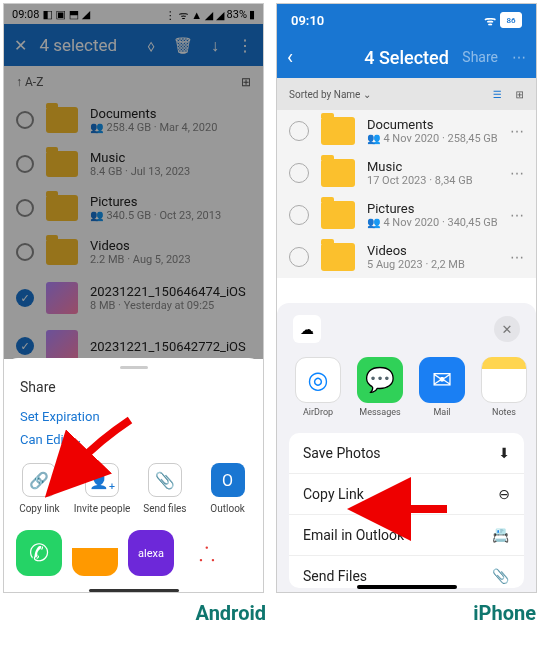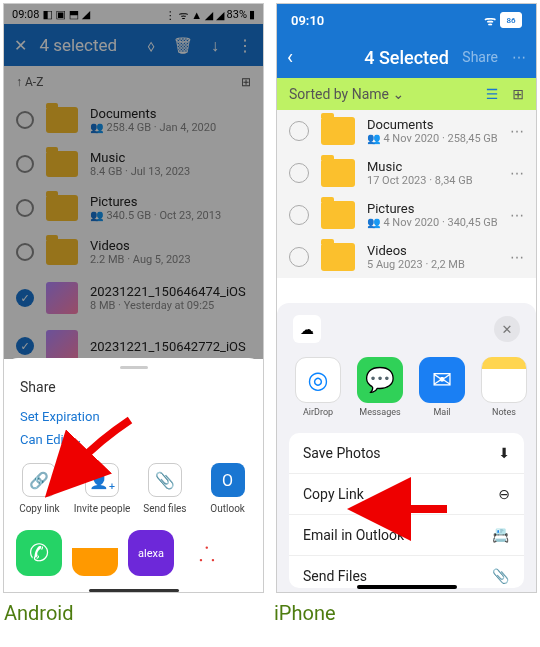--- a/index.html
+++ b/index.html
@@ -1,20 +1,20 @@
 <!DOCTYPE html>
 <html><head>
 <meta charset="utf-8">
 <style>
 *{margin:0;padding:0;box-sizing:border-box;font-family:-apple-system,Roboto,sans-serif}
 body{width:540px;height:647px;background:#fff;position:relative}
 .container{display:flex;gap:12px;padding:3px}
 .phone{width:262px;height:590px;background:#fff;position:relative;overflow:hidden;border:1px solid #ccc}
 .labels{display:flex;justify-content:space-around;margin-top:5px}
-.label{color:#4d7c0f;font-size:20px;font-weight:400;width:262px;text-align:left}
+.label{color:#0f766e;font-size:20px;font-weight:700;width:262px;text-align:right}
 
 
 .a-status{height:20px;background:#fff;display:flex;justify-content:space-between;align-items:center;padding:0 8px;font-size:11px}
 .a-status .left{display:flex;gap:3px;align-items:center}
 .a-status .right{display:flex;gap:2px;align-items:center}
 .a-topbar{height:42px;background:#1976d2;display:flex;align-items:center;padding:0 10px;color:#fff}
 .a-topbar .title{flex:1;font-size:17px;margin-left:12px}
 .a-topbar .icons{display:flex;gap:18px}
 .a-sortbar{height:32px;display:flex;align-items:center;padding:0 12px;justify-content:space-between;font-size:12px;color:#555}
 .a-files{background:#fff}
@@ -40,21 +40,21 @@
 .a-navbar{position:absolute;bottom:0;left:0;right:0;height:3px;background:#333;width:90px;margin:0 auto;border-radius:2px}
 
 
 .i-status{height:26px;background:#1976d2;display:flex;justify-content:space-between;align-items:center;padding:16px 14px;color:#fff;font-size:13px;font-weight:600}
 .i-status .right{display:flex;gap:4px;align-items:center}
 .i-bat{border:1.5px solid #fff;border-radius:3px;width:22px;height:16px;font-size:8px;display:flex;align-items:center;justify-content:center;background:#fff;color:#1976d2}
 .i-topbar{height:42px;background:#1976d2;display:flex;align-items:center;justify-content:center;color:#fff;position:relative}
 .i-topbar .title{font-size:18px;font-weight:500}
 .i-topbar .back{position:absolute;left:10px;font-size:20px}
 .i-topbar .acts{position:absolute;right:10px;display:flex;gap:14px;font-size:14px;opacity:0.5}
-.i-sortbar{height:32px;display:flex;align-items:center;padding:0 12px;justify-content:space-between;font-size:14px;color:#555;background:#bef264}
+.i-sortbar{height:32px;display:flex;align-items:center;padding:0 12px;justify-content:space-between;font-size:10px;color:#555;background:#e5e5e5}
 .i-sortbar .views{display:flex;gap:14px}
 .i-files{background:#f4f4f4}
 .i-file{display:flex;align-items:center;padding:7px 12px;gap:12px}
 .i-radio{width:20px;height:20px;border:1.5px solid #aaa;border-radius:50%}
 .i-folder{width:34px;height:28px;background:#fbc02d;border-radius:3px;position:relative}
 .i-folder:before{content:'';position:absolute;top:-4px;left:0;width:13px;height:5px;background:#fbc02d;border-radius:2px 2px 0 0}
 .i-finfo{flex:1}
 .i-fname{font-size:13px;color:#222}
 .i-fmeta{font-size:11px;color:#888}
 .i-dots{color:#888;font-size:14px}
@@ -107,21 +107,21 @@
     <div class="a-sortbar">
       <span>↑ <span>A-Z</span></span>
       <span>⊞</span>
     </div>
     <div class="a-files">
       <div class="a-file">
           <div class="a-radio"></div>
           <div class="a-folder"></div>
           <div class="a-finfo">
             <div class="a-fname">Documents</div>
-            <div class="a-fmeta"><span>👥 </span><span>258.4 GB · Jan 4, 2020</span></div>
+            <div class="a-fmeta"><span>👥 </span><span>258.4 GB · Mar 4, 2020</span></div>
           </div>
         </div>
       <div class="a-file">
           <div class="a-radio"></div>
           <div class="a-folder"></div>
           <div class="a-finfo">
             <div class="a-fname">Music</div>
             <div class="a-fmeta">8.4 GB · Jul 13, 2023</div>
           </div>
         </div>

